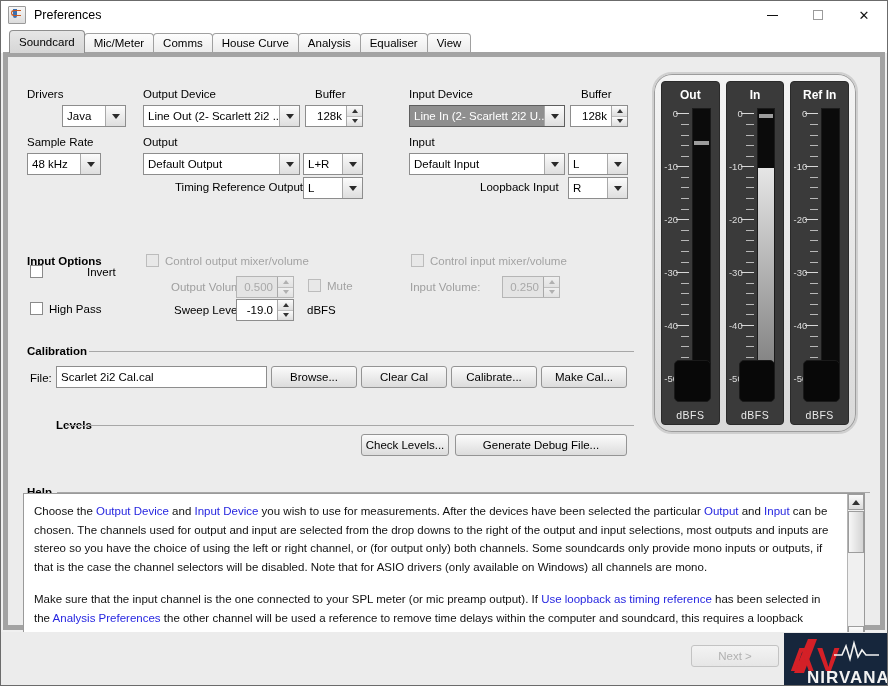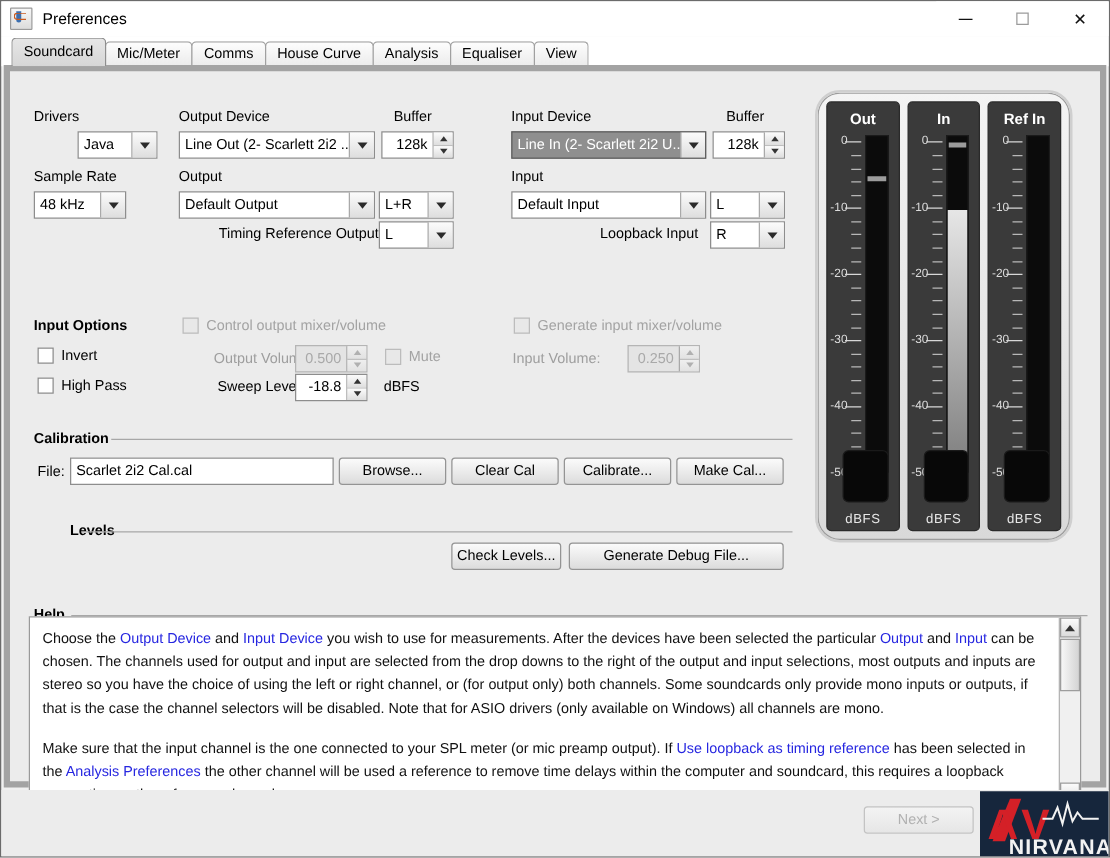--- a/index.html
+++ b/index.html
@@ -246,21 +246,21 @@
 
     <div class="lbl" style="left:472px;top:124px;">Loopback Input</div>
     <div class="combo" style="left:560px;top:120px;width:60px;">
       <div class="txt">R</div>
       <div class="arw">
           <i></i>
         </div>
     </div>
 
     <div class="lbl" style="left:19px;top:198px;font-weight:bold;">Input Options</div>
-    <div class="chk" style="left:22px;top:221px;">
+    <div class="chk" style="left:22px;top:208px;gap:38px;">
       <span class="box"></span>
       <span class="cl">Invert</span>
     </div>
     <div class="chk" style="left:22px;top:245px;">
       <span class="box"></span>
       <span class="cl">High Pass</span>
     </div>
 
     <div class="chk dis" style="left:138px;top:197px;">
       <span class="box"></span>
@@ -278,35 +278,35 @@
           </div>
       </div>
     </div>
     <div class="chk dis" style="left:300px;top:222px;">
       <span class="box"></span>
       <span class="cl">Mute</span>
     </div>
 
     <div class="lbl" style="left:166px;top:247px;">Sweep Level:</div>
     <div class="spin" style="left:228px;top:242px;width:58px;">
-      <div class="val">-18.8</div>
+      <div class="val">-19.0</div>
       <div class="btns">
         <div>
             <i></i>
           </div>
         <div>
             <i></i>
           </div>
       </div>
     </div>
     <div class="lbl" style="left:299px;top:247px;">dBFS</div>
 
     <div class="chk dis" style="left:403px;top:197px;">
       <span class="box"></span>
-      <span class="cl">Generate input mixer/volume</span>
+      <span class="cl">Control input mixer/volume</span>
     </div>
     <div class="lbl dis" style="left:402px;top:224px;">Input Volume:</div>
     <div class="spin dis" style="left:494px;top:219px;width:58px;">
       <div class="val">0.250</div>
       <div class="btns">
         <div>
             <i></i>
           </div>
         <div>
             <i></i>

